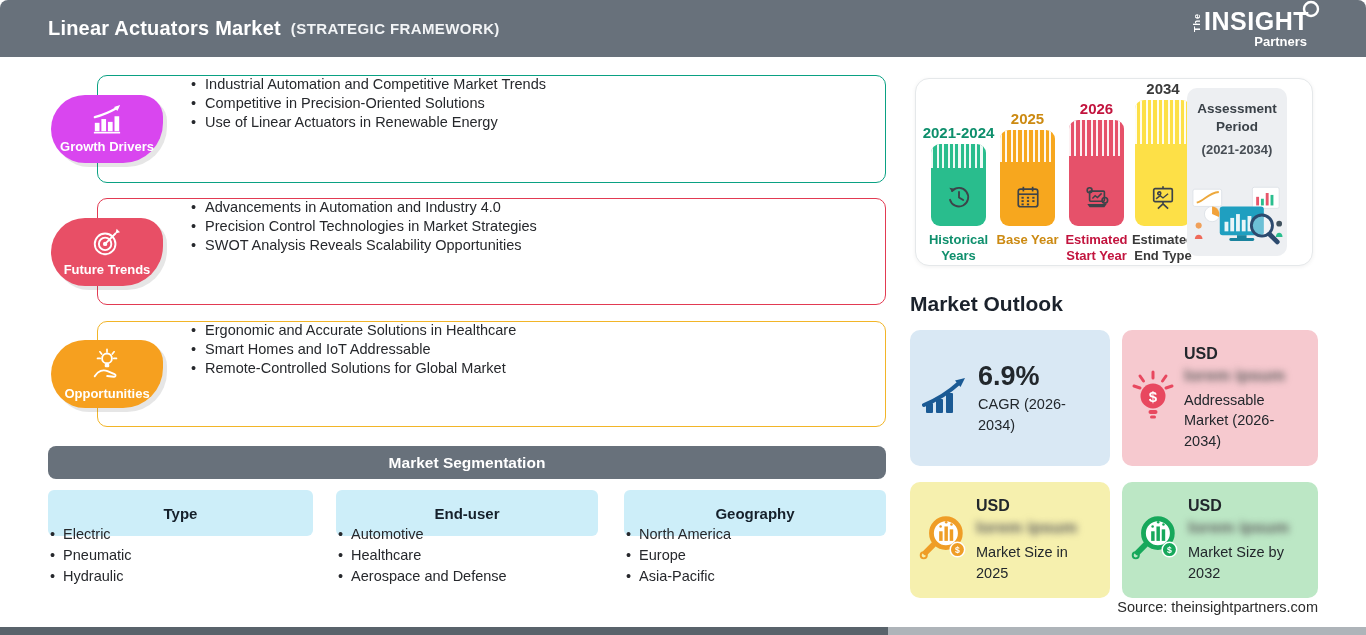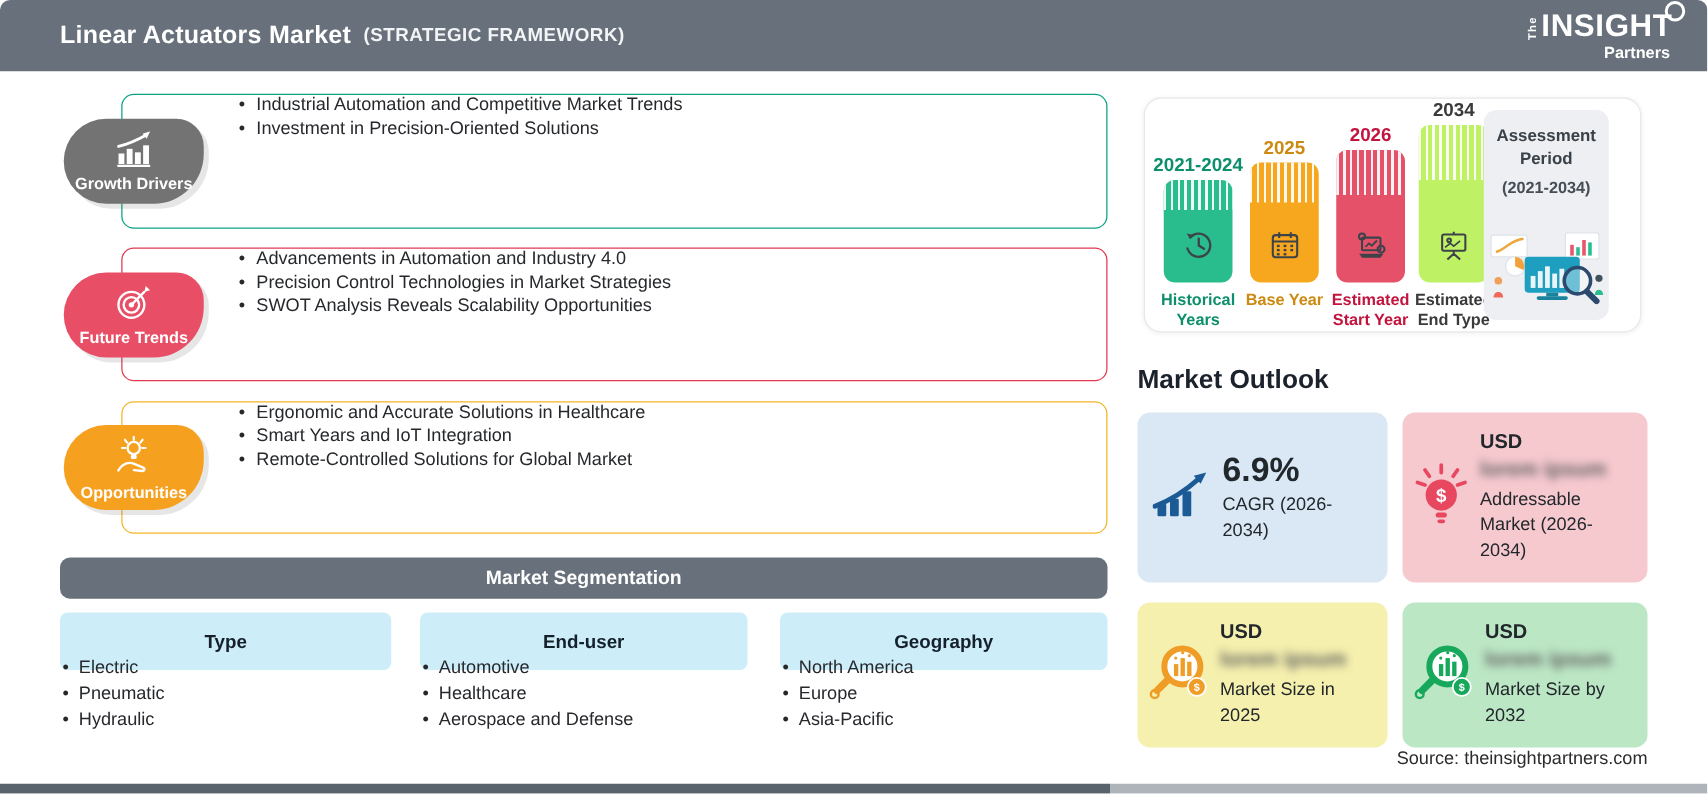--- a/index.html
+++ b/index.html
@@ -2,21 +2,21 @@
 <html><head>
 <meta charset="utf-8">
 <style>
   html,body{margin:0;padding:0;background:#fff;}
   #app{position:relative;width:1366px;height:635px;background:#ffffff;
        font-family:"Liberation Sans","DejaVu Sans",sans-serif;overflow:hidden;}
 
   
   .header{position:absolute;left:0;top:0;width:1366px;height:57px;background:#68717b;
           border-radius:8px 8px 0 0;display:flex;align-items:center;box-sizing:border-box;
-          padding:0 28px 0 48px;}
+          padding:0 57px 0 48px;}
   .h-title{color:#fff;font-size:20px;font-weight:700;letter-spacing:.2px;}
   .h-sub{color:#f2f4f6;font-size:15px;font-weight:600;margin-left:10px;letter-spacing:.4px;}
   .logo{margin-left:auto;color:#fff;line-height:1;position:relative;}
   .logo-row{display:flex;align-items:flex-end;position:relative;}
   .logo-the{writing-mode:vertical-rl;transform:rotate(180deg);font-size:9px;font-weight:700;
             letter-spacing:1px;margin-right:2px;margin-bottom:2px;}
   .logo-insight{font-size:25px;font-weight:800;letter-spacing:.5px;}
   .logo-lens{position:absolute;right:-13px;top:-9px;}
   .logo-partners{text-align:right;font-size:13px;font-weight:700;margin-top:1px;padding-right:2px;}
 
@@ -26,21 +26,21 @@
   .dbox-2{top:198px;height:107px;border:1.6px solid #e23a52;}
   .dbox-3{top:321px;height:106px;border:1.6px solid #f2b528;}
   .dlist{list-style:none;margin:0;padding:0 20px 0 93px;height:100%;display:flex;
          flex-direction:column;justify-content:flex-start;gap:3px;}
   .dlist li{font-size:14.5px;color:#26282c;}
   .dlist li::before{content:"•";margin-right:9px;color:#26282c;}
   .dbadge{position:absolute;left:-47px;top:50%;transform:translateY(-50%);width:112px;height:68px;
           border-radius:34px 22px 40px 34px;display:flex;flex-direction:column;align-items:center;
           justify-content:center;gap:1px;z-index:2;box-shadow:4px 4px 0 rgba(90,90,90,.15);}
   .dbadge span{color:#fff;font-size:13px;font-weight:700;}
-  .bg-green{background:#737373;} .bg-red{background:#e84f66;} .bg-orange{background:#f6a01f;}
+  .bg-green{background:#d946ef;} .bg-red{background:#e84f66;} .bg-orange{background:#f6a01f;}
 
   
   .seg-title{position:absolute;left:48px;top:446px;width:838px;height:33px;background:#68717b;
              border-radius:8px;color:#fff;font-size:15.5px;font-weight:700;display:flex;
              align-items:center;justify-content:center;}
   .seg-hdr{position:absolute;top:490px;height:46px;background:#cdeef9;border-radius:6px;
            display:flex;align-items:center;justify-content:center;font-size:15px;font-weight:700;color:#15202b;}
   .seg-hdr-1{left:48px;width:265px;} .seg-hdr-2{left:336px;width:262px;} .seg-hdr-3{left:624px;width:262px;}
   .seg-list{position:absolute;top:524px;list-style:none;margin:0;padding:0;}
   .seg-list-1{left:50px;} .seg-list-2{left:338px;} .seg-list-3{left:626px;}
@@ -49,21 +49,21 @@
 
   
   .tcard{position:absolute;left:915px;top:78px;width:396px;height:186px;background:#fff;
          border:1px solid #e5e8ea;border-radius:14px;box-shadow:0 1px 4px rgba(0,0,0,.06);}
   .tbar{position:absolute;bottom:39px;border-radius:9px;}
   .tbar .stripes{position:absolute;top:0;left:0;right:0;border-radius:9px 9px 0 0;
         background:repeating-linear-gradient(90deg,rgba(255,255,255,.92) 0 2px,transparent 2px 5.5px);}
   .tbar-1{left:15px;width:55px;height:82px;background:#29bd8d;} .tbar-1 .stripes{height:24px;}
   .tbar-2{left:84px;width:55px;height:96px;background:#f7a71e;} .tbar-2 .stripes{height:32px;}
   .tbar-3{left:153px;width:55px;height:106px;background:#e6516a;} .tbar-3 .stripes{height:36px;}
-  .tbar-4{left:219px;width:56px;height:126px;background:#bef264;} .tbar-4 .stripes{height:44px;}
+  .tbar-4{left:219px;width:56px;height:126px;background:#fde047;} .tbar-4 .stripes{height:44px;}
   .tbar-year{position:absolute;bottom:100%;margin-bottom:3px;left:50%;transform:translateX(-50%);
              white-space:nowrap;font-size:15px;font-weight:700;}
   .tbar-cap{position:absolute;top:calc(100% + 6px);left:50%;transform:translateX(-50%);width:90px;
             text-align:center;font-size:13px;font-weight:700;line-height:1.22;}
   .c1{color:#0e8f6c;} .c2{color:#cc8a12;} .c3{color:#c2143e;} .c4{color:#3a3a3a;}
   .bar-icon{position:absolute;bottom:12px;left:50%;transform:translateX(-50%);}
   .apanel{position:absolute;right:25px;top:9px;width:100px;height:168px;background:#edeff2;
           border-radius:10px;text-align:center;box-sizing:border-box;padding-top:12px;}
   .apanel-title{font-size:13.5px;font-weight:700;color:#3a4148;line-height:1.3;width:80px;margin:0 auto;}
   .apanel-range{font-size:13px;color:#474d54;margin-top:7px;font-weight:600;}
@@ -121,21 +121,22 @@
             </g>
           <path d="M7 13 C15 11 24 7 31 3" stroke="#fff" stroke-width="2.4" fill="none" stroke-linecap="round"></path>
           <path d="M34 0 L27.5 2.2 31 6.5 Z" fill="#fff"></path>
           <path d="M6 29.5 h28" stroke="#fff" stroke-width="1.8"></path>
         </svg>
       </span>
       <span>Growth Drivers</span>
     </div>
     <ul class="dlist">
       <li>Industrial Automation and Competitive Market Trends</li>
-      <li>Investment in Precision-Oriented Solutions</li>
+      <li>Competitive in Precision-Oriented Solutions</li>
+      <li>Use of Linear Actuators in Renewable Energy</li>
     </ul>
   </div>
 
   <div class="dbox dbox-2">
     <div class="dbadge bg-red">
       <span class="badge-icon">
         <svg width="36" height="32" viewBox="0 0 36 34">
           <circle cx="16" cy="19" r="11" fill="none" stroke="#fff" stroke-width="2"></circle>
           <circle cx="16" cy="19" r="6.6" fill="none" stroke="#fff" stroke-width="2"></circle>
           <circle cx="16" cy="19" r="2.3" fill="#fff"></circle>
@@ -165,21 +166,21 @@
           </g>
           <circle cx="18" cy="11" r="5.2" fill="none" stroke="#fff" stroke-width="2"></circle>
           <rect x="15.6" y="16.8" width="4.8" height="3.6" rx="1.2" fill="#fff"></rect>
           <path d="M5 30 c3.5 -6 9 -7.5 13.5 -5.5 l7.5 3.2 c1.8 .8 1.2 3 -.8 2.8 l-7 -.8" fill="none" stroke="#fff" stroke-width="2" stroke-linecap="round"></path>
         </svg>
       </span>
       <span>Opportunities</span>
     </div>
     <ul class="dlist">
       <li>Ergonomic and Accurate Solutions in Healthcare</li>
-      <li>Smart Years and IoT Integration</li>
+      <li>Smart Homes and IoT Addressable</li>
       <li>Remote-Controlled Solutions for Global Market</li>
     </ul>
   </div>
 
   <div class="seg-title">Market Segmentation</div>
   <div class="seg-hdr seg-hdr-1">Type</div>
   <div class="seg-hdr seg-hdr-2">End-user</div>
   <div class="seg-hdr seg-hdr-3">Geography</div>
   <ul class="seg-list seg-list-1">
     <li>Electric</li>

